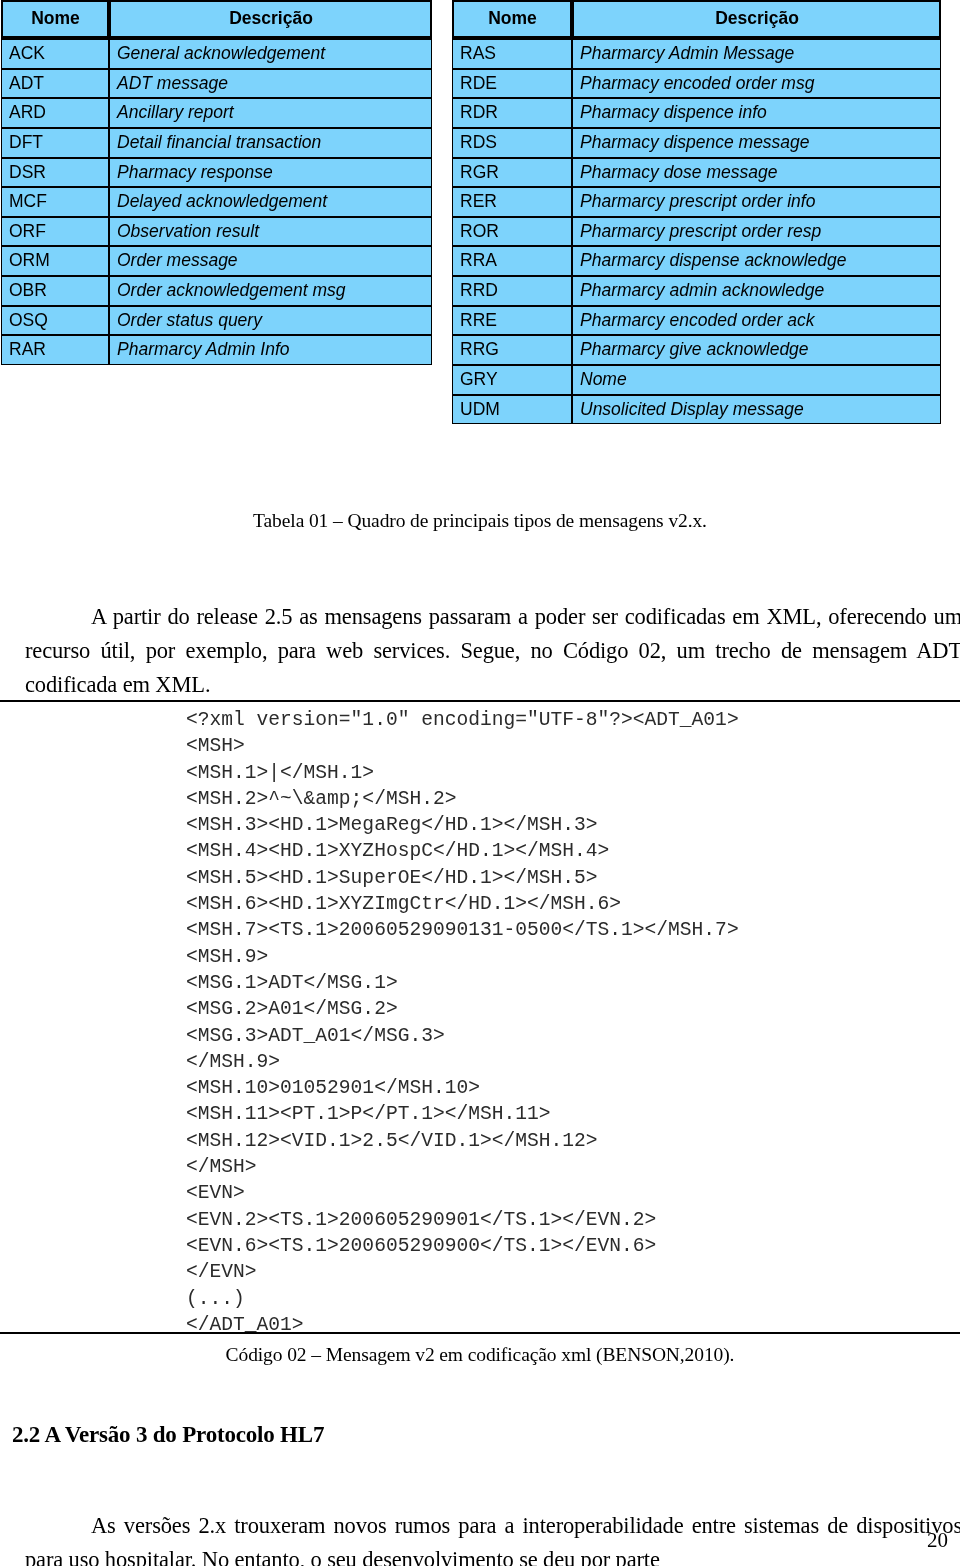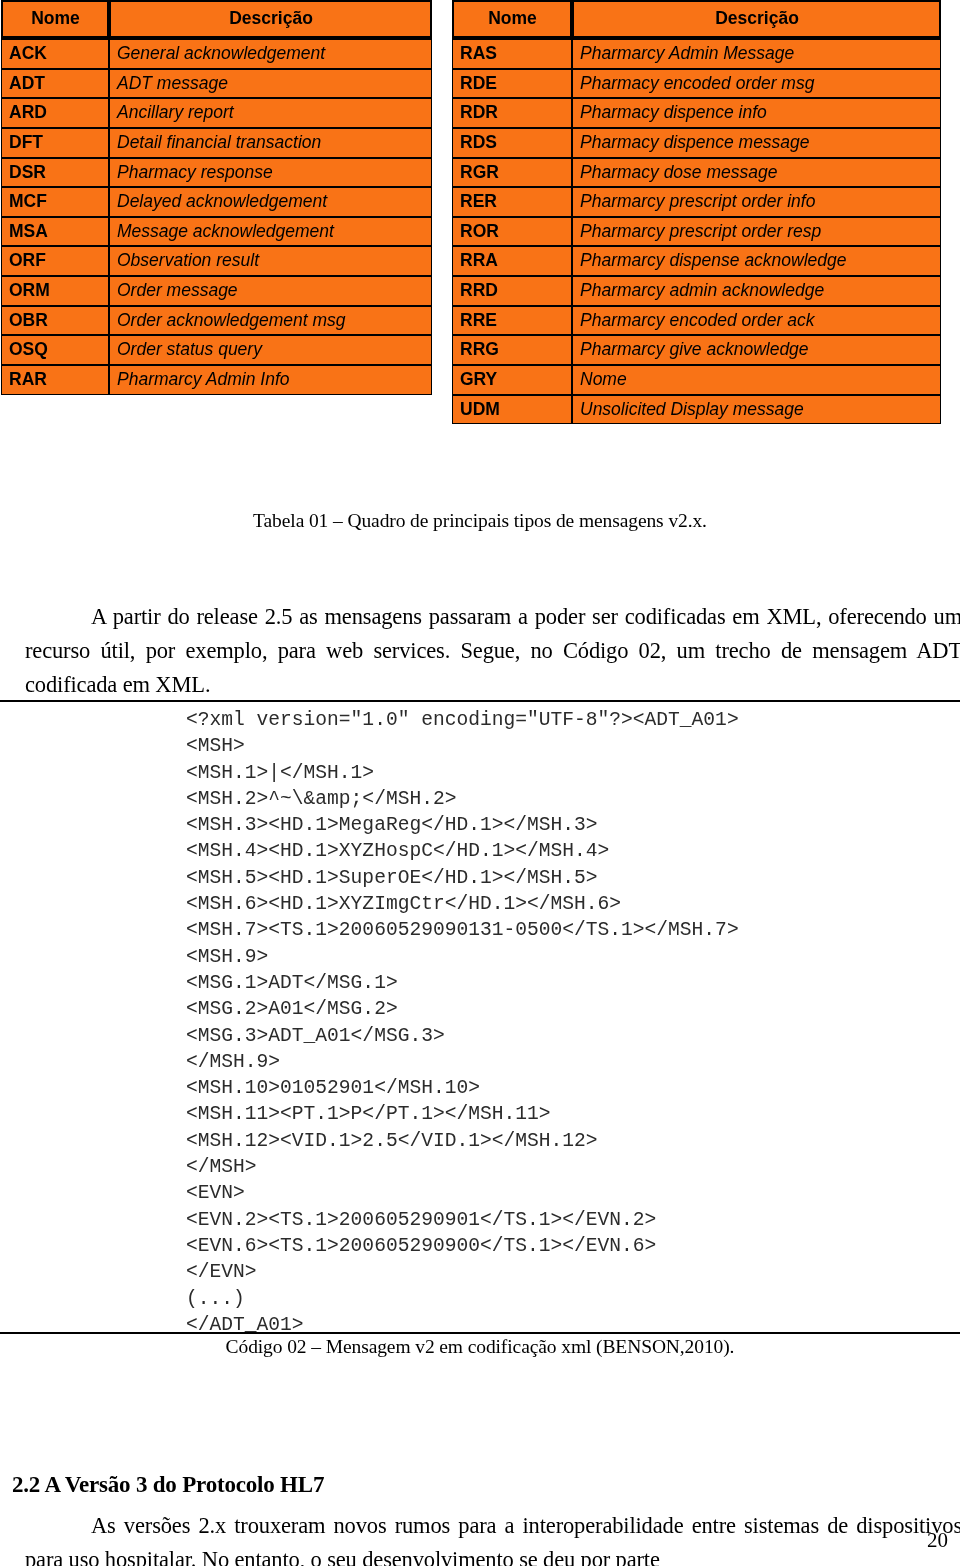--- a/index.html
+++ b/index.html
@@ -37,37 +37,37 @@
   table.msg-table.right { left: 452px; width: 489px; }
 
   table.msg-table th,
   table.msg-table td {
     border: 1px solid #000000;
     padding: 3px 6px 4px 7px;
     font-size: 17.5px;
     line-height: 1.18;
     vertical-align: middle;
     white-space: nowrap;
-    background: #f97316;
+    background: #7dd3fc;
     overflow: hidden;
   }
   table.msg-table thead th {
     font-weight: bold;
     font-style: normal;
     height: 27px;
     border-width: 2px;
     font-size: 17.5px;
   }
   
   table.msg-table thead th { border-bottom: 2px solid #000; }
   table.msg-table tbody tr:first-child td { border-top: 2px solid #000; }
 
   table.msg-table td.code {
     font-style: normal;
-    font-weight: bold;
+    font-weight: normal;
   }
   table.msg-table td.desc {
     font-style: italic;
   }
 
   table.msg-table.left  col.c-code { width: 108px; }
   table.msg-table.left  col.c-desc { width: 323px; }
   table.msg-table.right col.c-code { width: 120px; }
   table.msg-table.right col.c-desc { width: 369px; }
 
@@ -121,30 +121,30 @@
     font-size: 19.6px;
     line-height: 26.3px;
     color: #2b2b2b;
     white-space: pre;
     letter-spacing: 0px;
   }
   #code-caption {
     top: 1332px;
     left: 0;
     border-top: 2px solid #000000;
-    padding-top: 2px;
+    padding-top: 10px;
     width: 960px;
     box-sizing: border-box;
     font-size: 19.5px;
   }
 
   
   h2.section-heading {
     position: absolute;
-    top: 1472px;
+    top: 1422px;
     left: 12px;
     margin: 0;
     font-family: "Liberation Serif", serif;
     font-size: 23px;
     font-weight: bold;
     letter-spacing: -0.2px;
   }
 
   
   .page-number {
@@ -188,24 +188,20 @@
           <td class="code">DFT</td>
           <td class="desc">Detail financial transaction</td>
         </tr>
         <tr>
           <td class="code">DSR</td>
           <td class="desc">Pharmacy response</td>
         </tr>
         <tr>
           <td class="code">MCF</td>
           <td class="desc">Delayed acknowledgement</td>
-        </tr>
-        <tr>
-          <td class="code">MSA</td>
-          <td class="desc">Message acknowledgement</td>
         </tr>
         <tr>
           <td class="code">ORF</td>
           <td class="desc">Observation result</td>
         </tr>
         <tr>
           <td class="code">ORM</td>
           <td class="desc">Order message</td>
         </tr>
         <tr>

